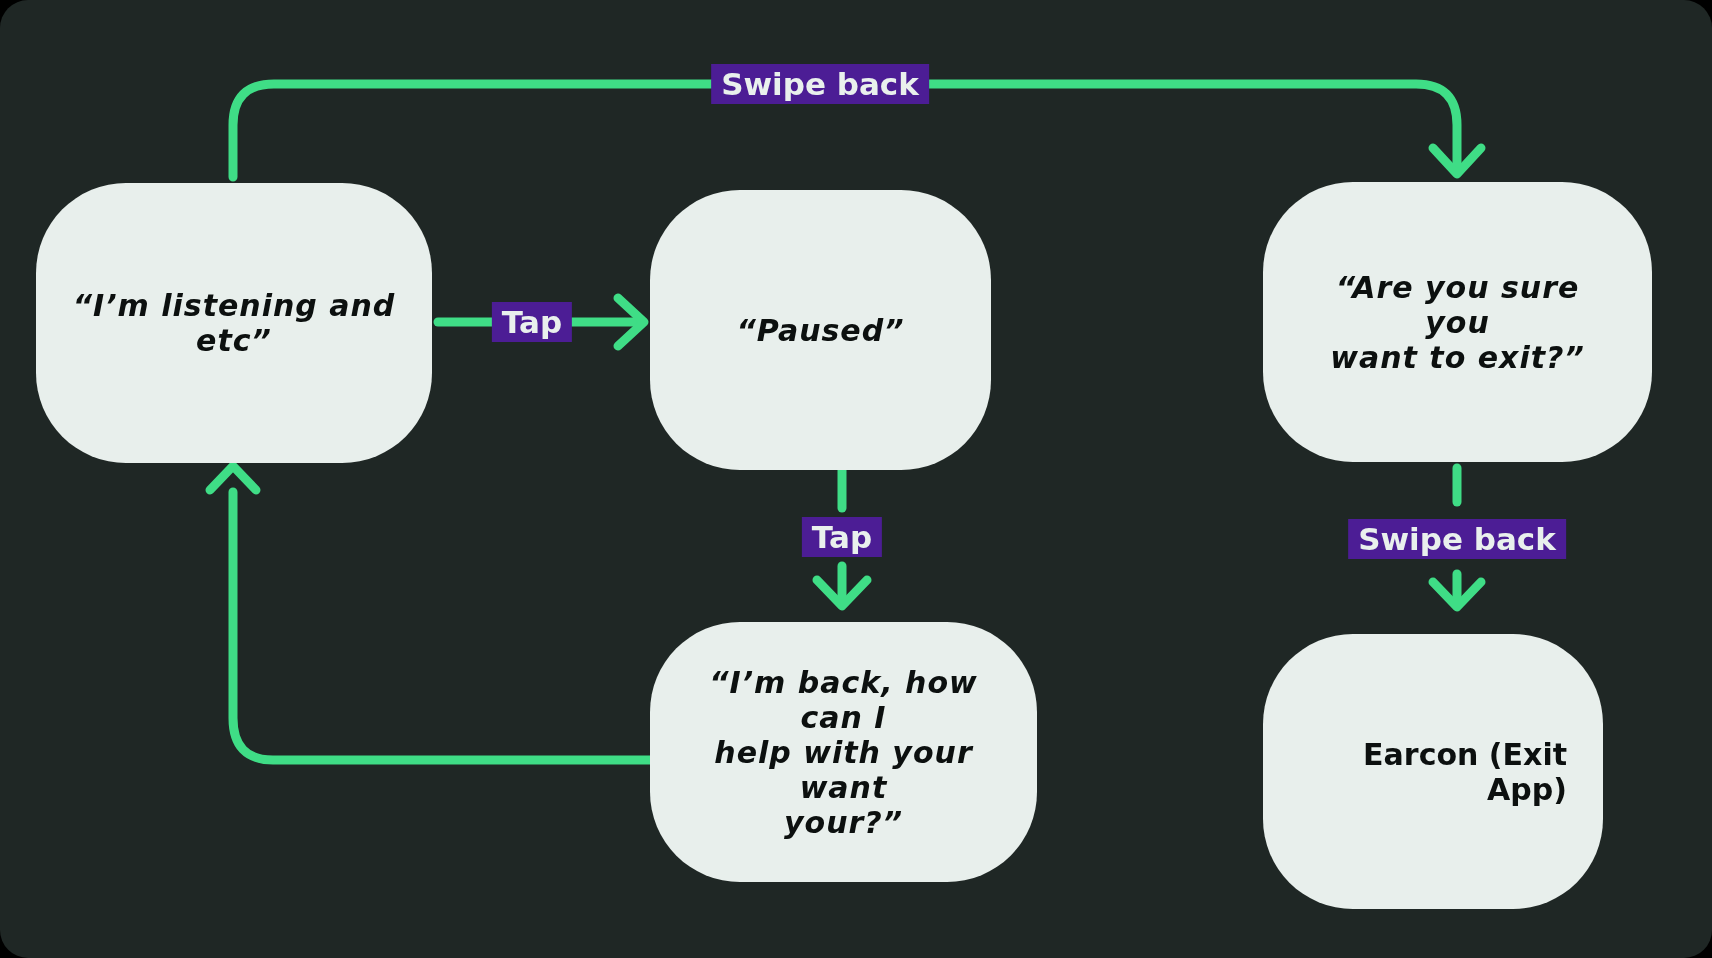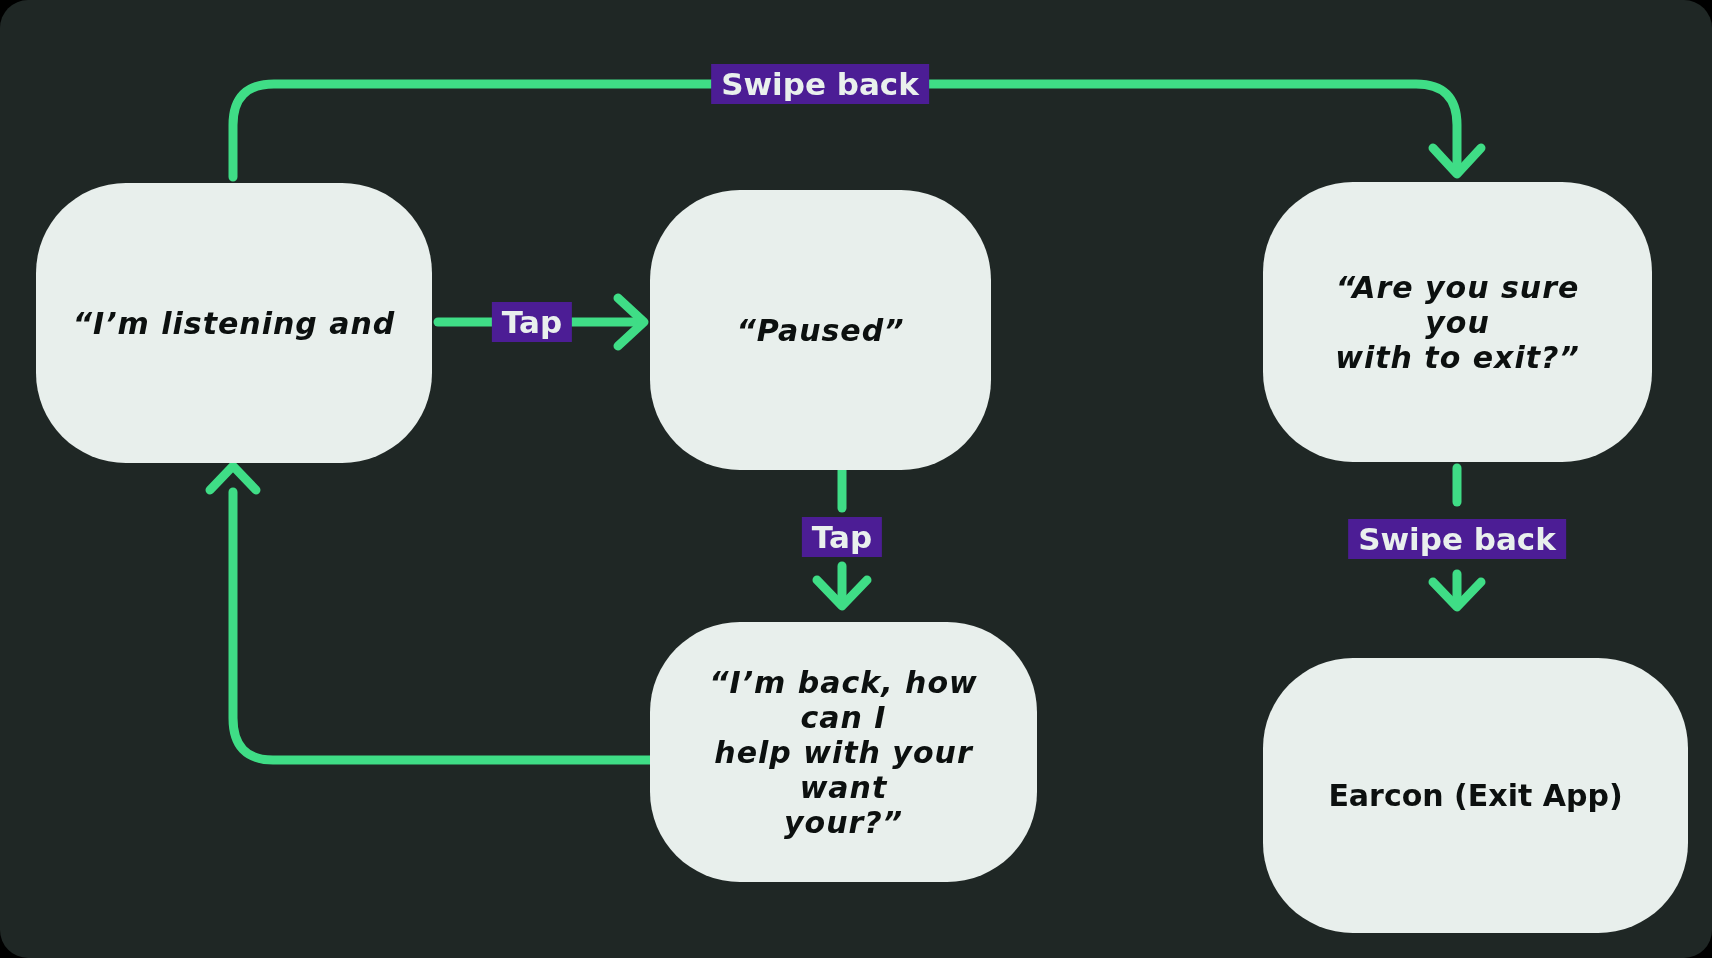--- a/index.html
+++ b/index.html
@@ -43,21 +43,21 @@
     font-size: 30px;
     line-height: 35px;
   }
   .state-box .box-text { padding: 0 36px; }
   .state-box .box-text span { display: block; }
   .quote .box-text { font-style: italic; letter-spacing: 1px; }
   .box-listening { left: 36px;   top: 183px; width: 396px; height: 280px; }
   .box-paused    { left: 650px;  top: 190px; width: 341px; height: 280px; }
   .box-confirm   { left: 1263px; top: 182px; width: 389px; height: 280px; }
   .box-back      { left: 650px;  top: 622px; width: 387px; height: 260px; }
-  .box-earcon    { left: 1263px; top: 658px; width: 425px; height: 275px; }
+  .box-earcon    { left: 1263px; top: 634px; width: 340px; height: 275px; text-align: right; }
   .edge-label {
     position: absolute;
     transform: translate(-50%, -50%);
     color: #e9f0ed;
     font-weight: bold;
     font-size: 31px;
     white-space: nowrap;
     background: #4c1d95;
     padding: 2px 10px;
   }
@@ -89,33 +89,34 @@
     <polyline points="210,490 233,466 256,490"></polyline>
 
     <path d="M 1457 468 L 1457 502"></path>
     <path d="M 1457 574 L 1457 604"></path>
     <polyline points="1433,582 1457,607 1481,582"></polyline>
   </svg>
 
   <div class="state-box quote box-listening">
     <div class="box-text">
       <span>“I’m listening and</span>
+      <span>etc”</span>
     </div>
   </div>
 
   <div class="state-box quote box-paused">
     <div class="box-text">
       <span>“Paused”</span>
     </div>
   </div>
 
   <div class="state-box quote box-confirm">
     <div class="box-text">
       <span>“Are you sure you</span>
-      <span>with to exit?”</span>
+      <span>want to exit?”</span>
     </div>
   </div>
 
   <div class="state-box quote box-back">
     <div class="box-text">
       <span>“I’m back, how can I</span>
       <span>help with your want</span>
       <span>your?”</span>
     </div>
   </div>

